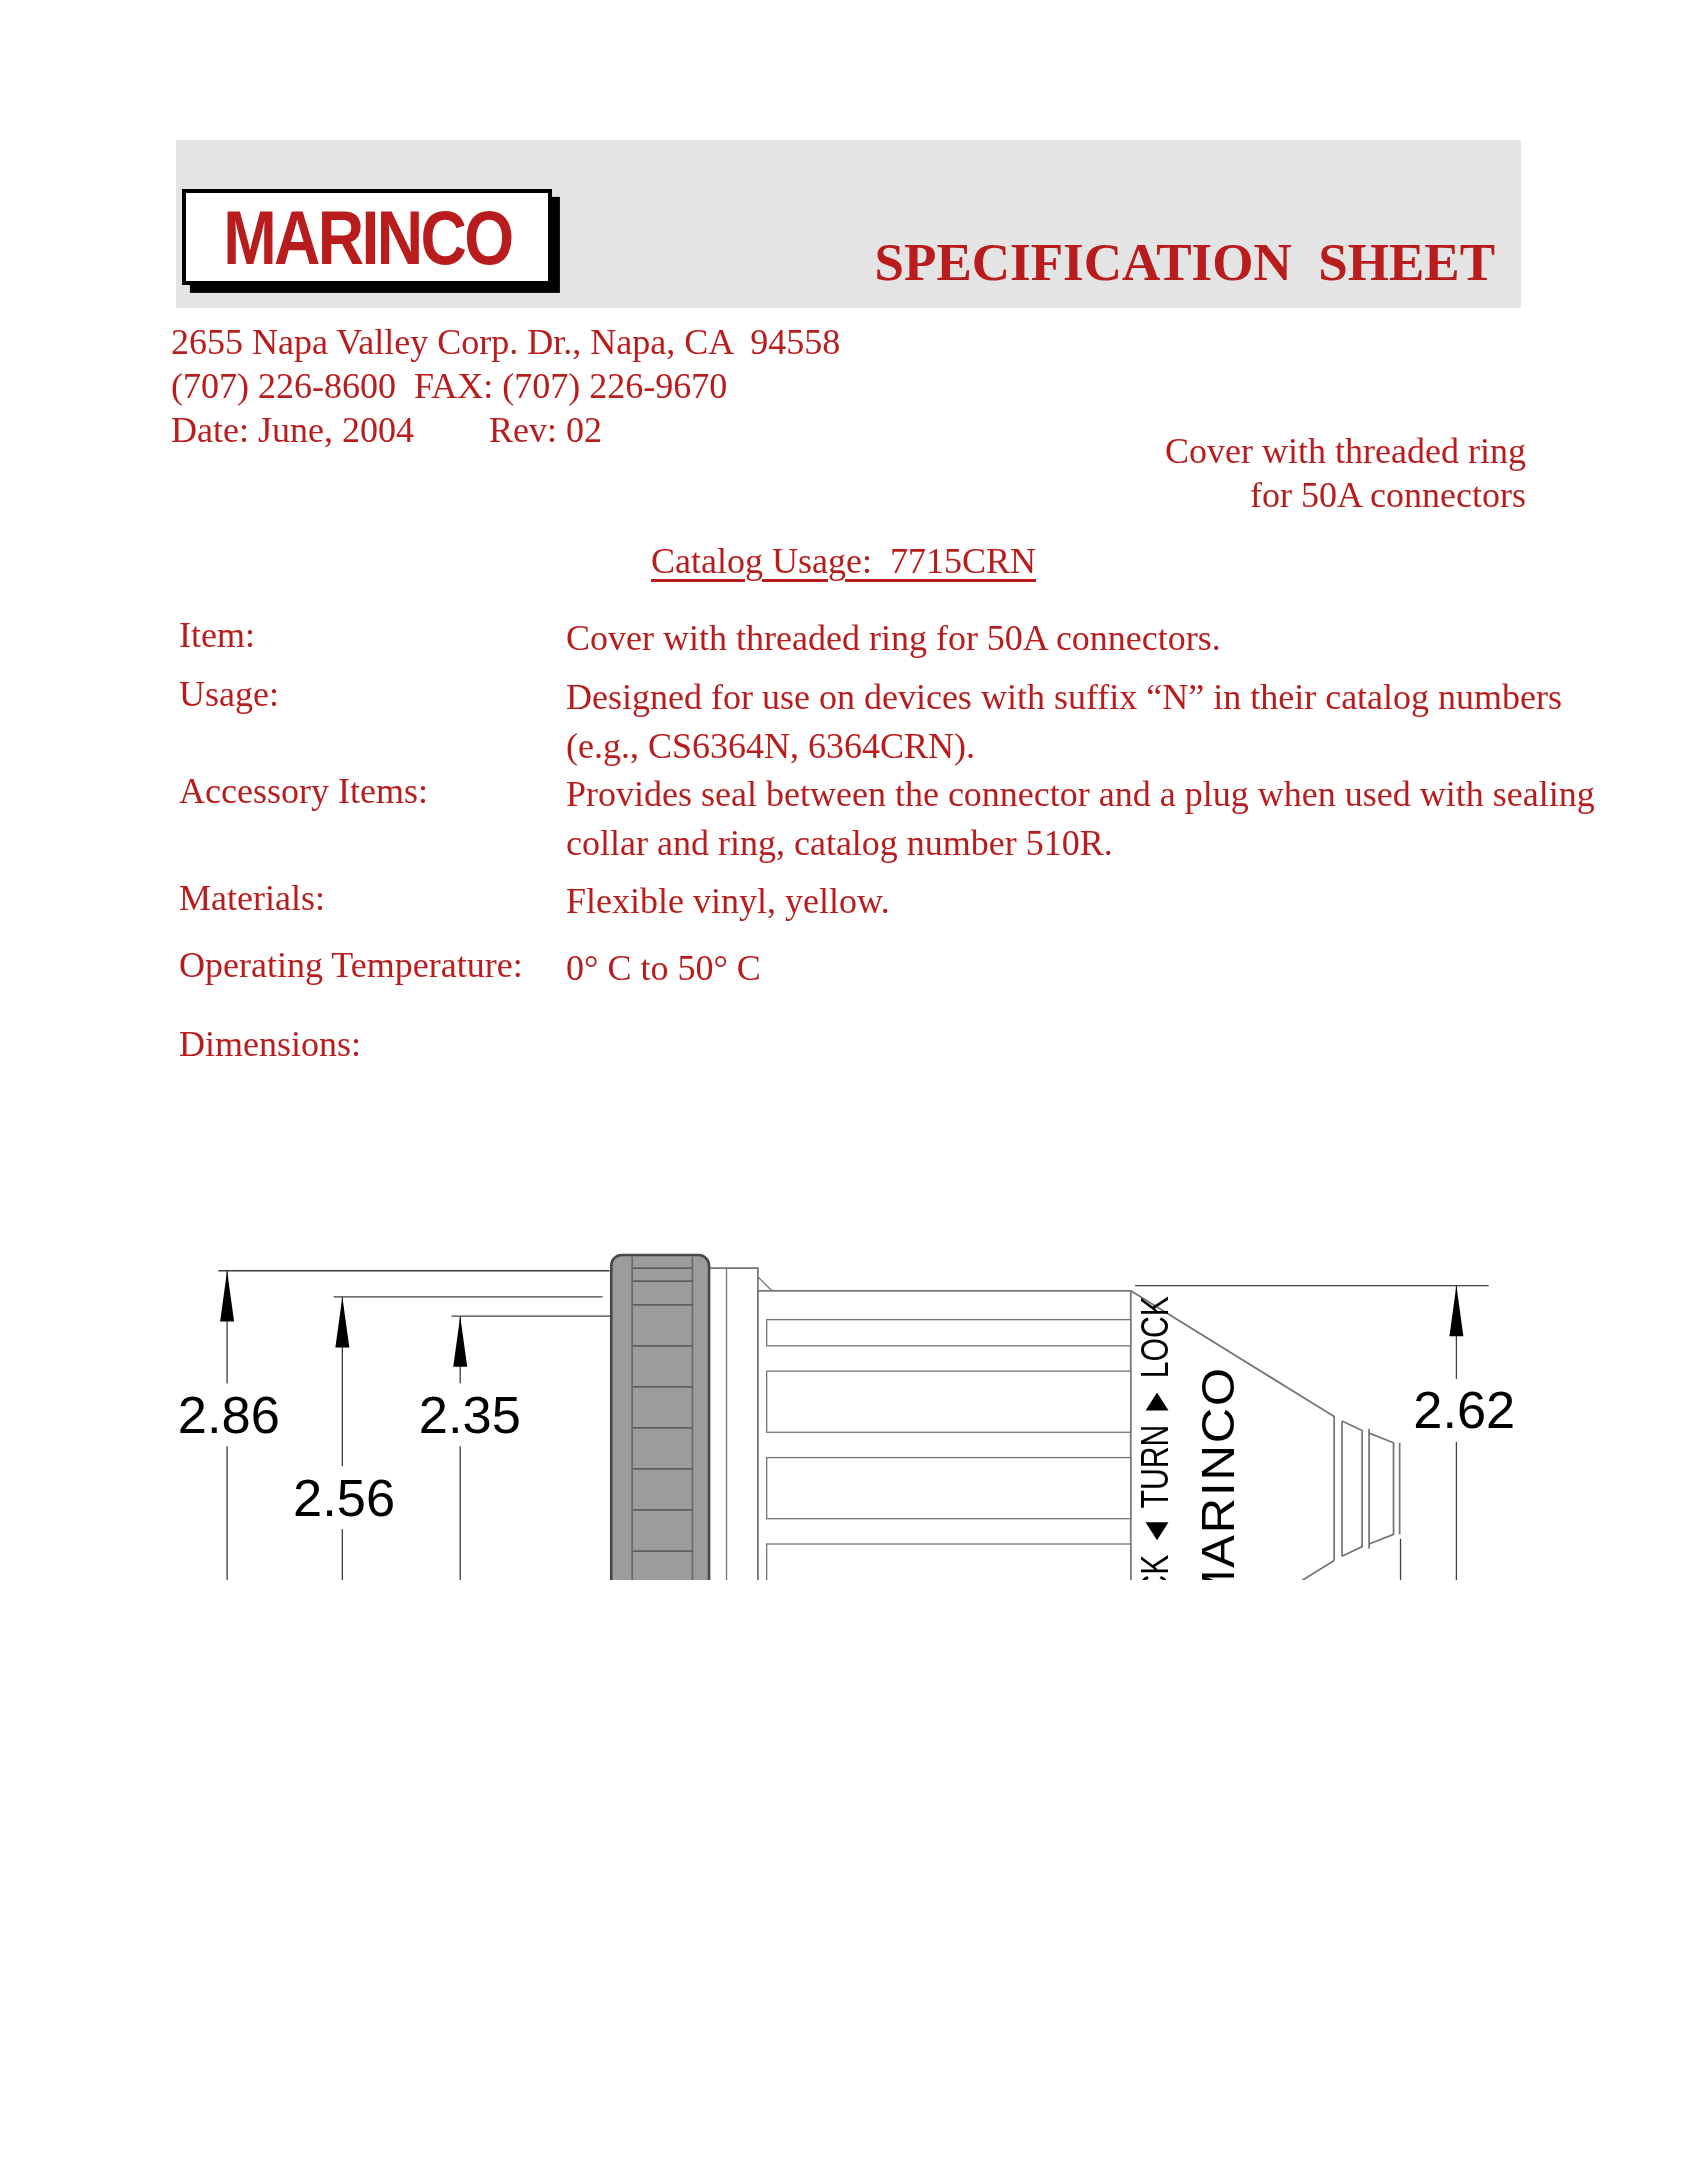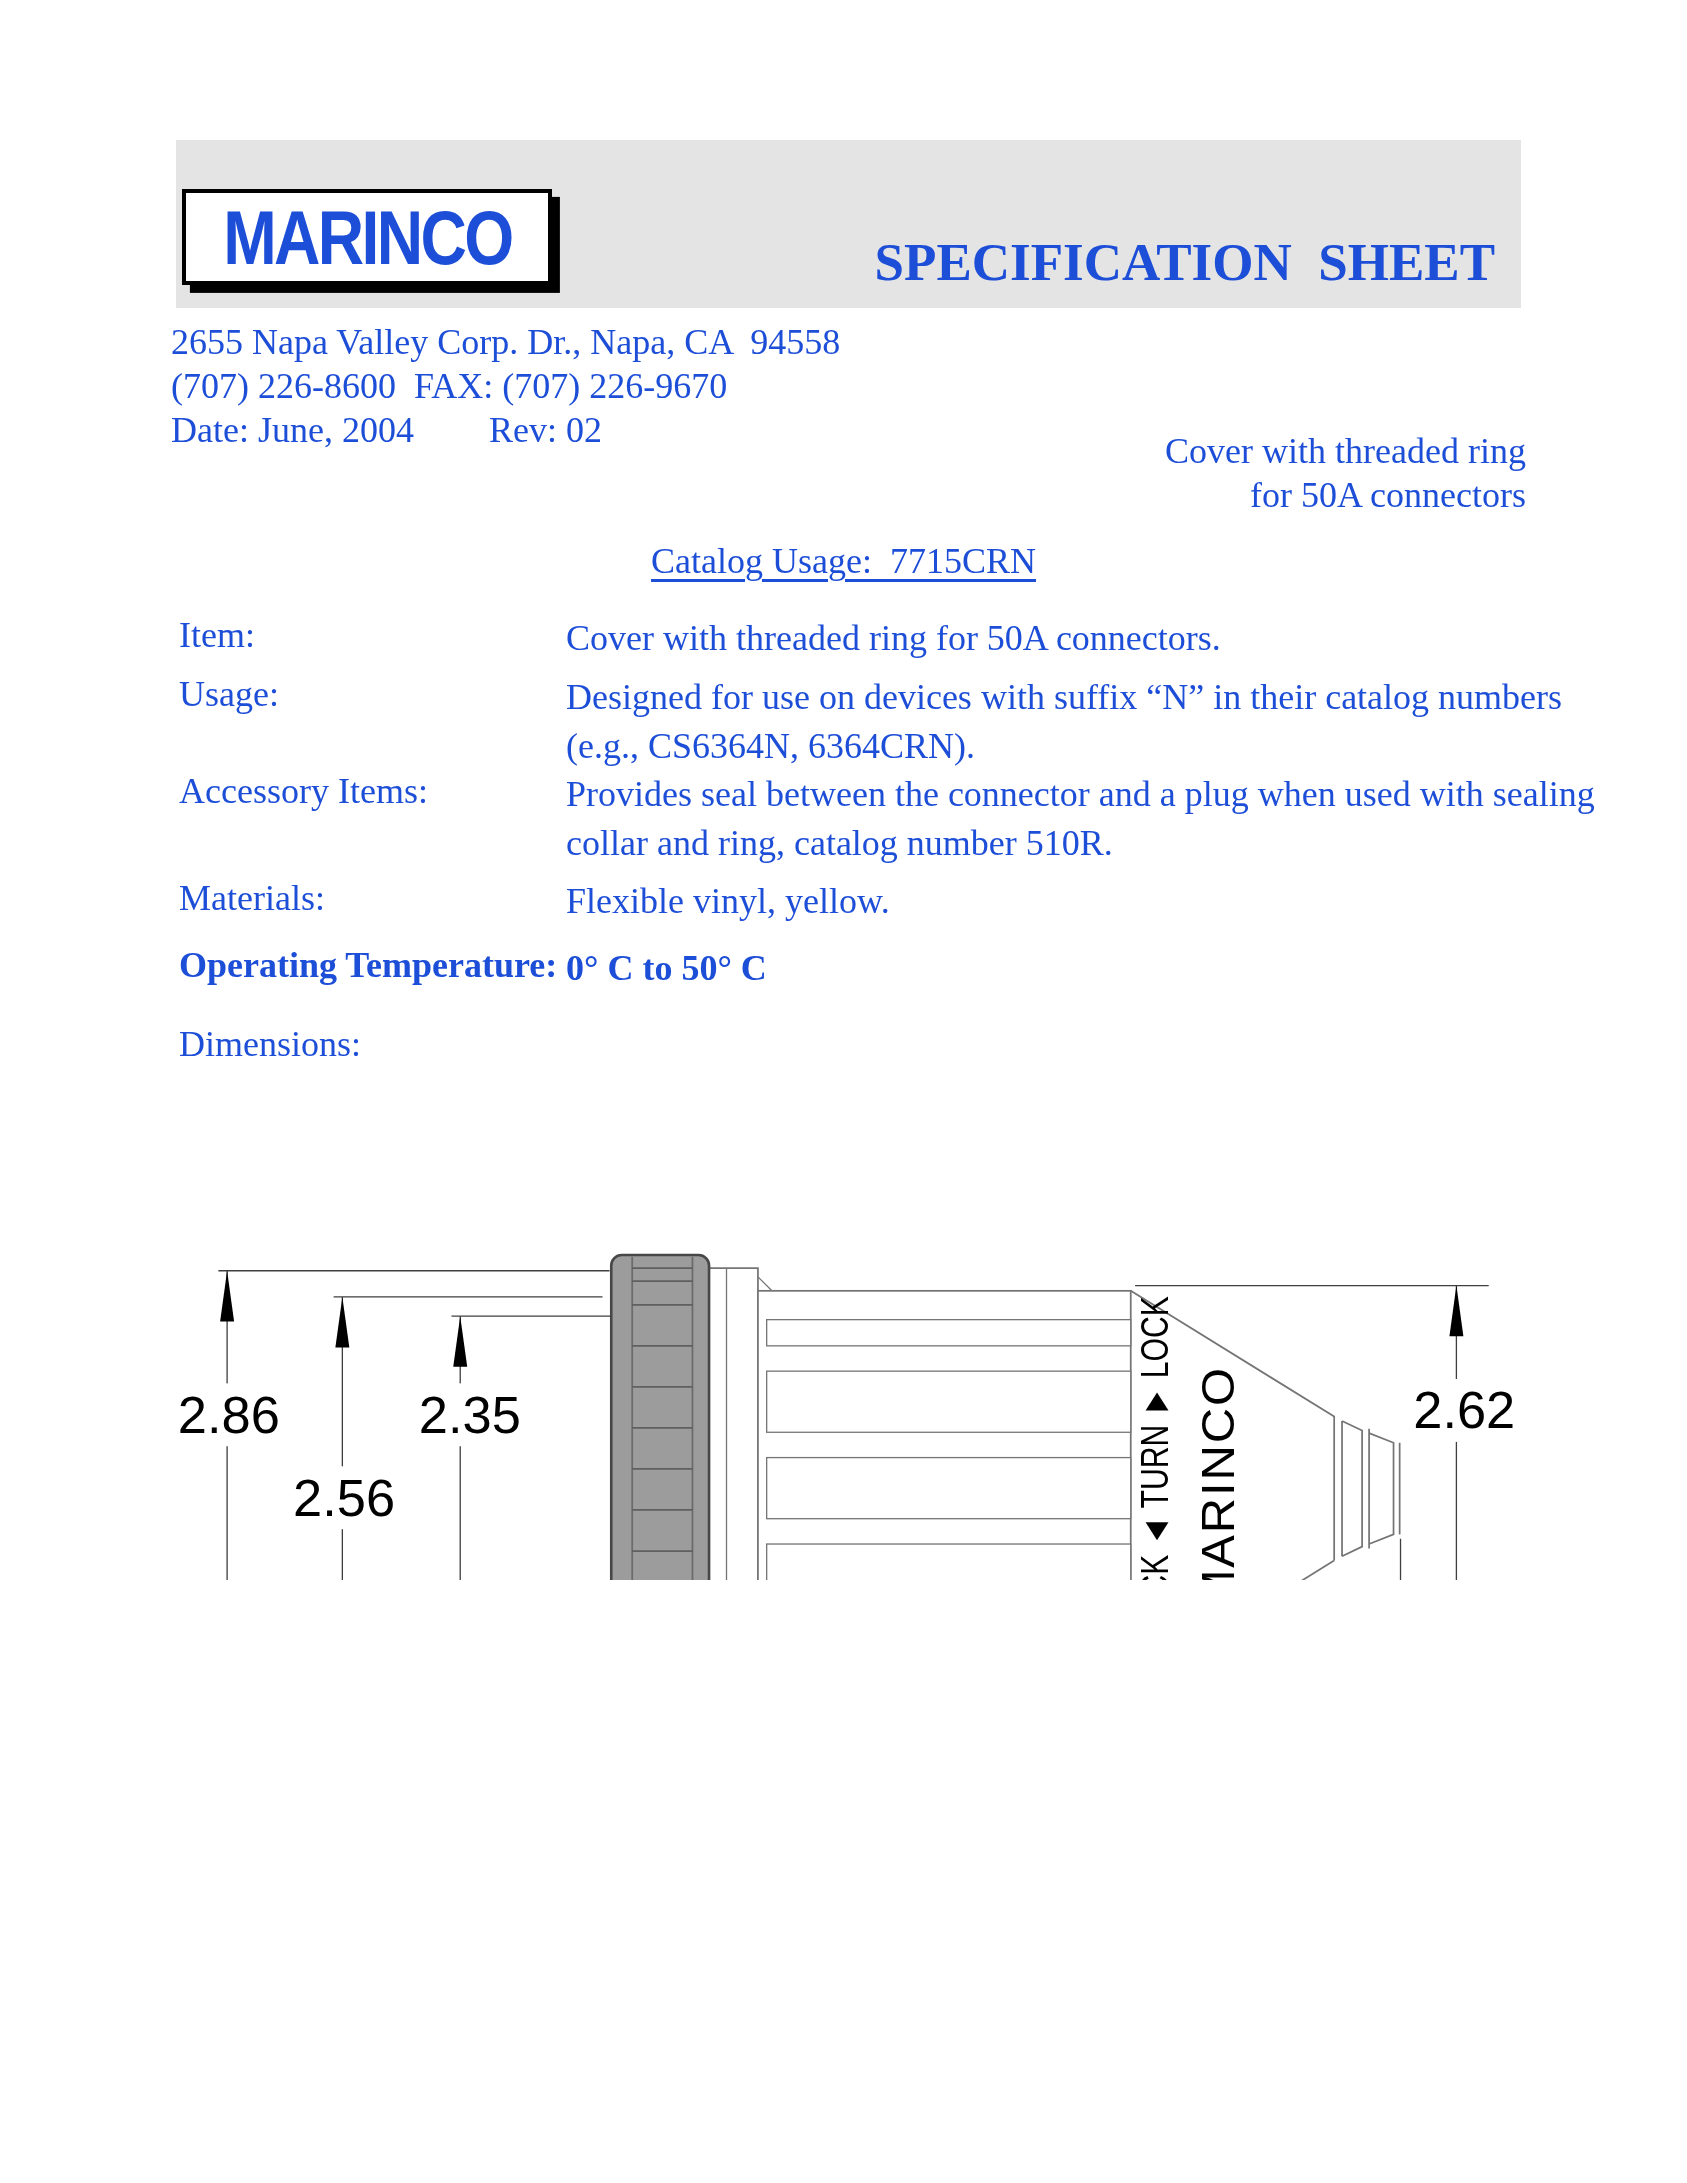--- a/index.html
+++ b/index.html
@@ -1,17 +1,17 @@
 <!DOCTYPE html>
 <html style="font-size:14px"><head>
 <meta charset="utf-8">
 <style>
   html,body{margin:0;padding:0;background:#fff;}
   #page{position:relative;width:1687px;height:1580px;background:#ffffff;overflow:hidden;
-        font-family:"Liberation Serif","DejaVu Serif",serif;color:#1d4ed8;}
+        font-family:"Liberation Serif","DejaVu Serif",serif;color:#b91c1c;}
 
   
   #band{position:absolute;left:176px;top:140px;width:1345px;height:168px;background:#e4e4e4;}
   #logo-box{position:absolute;left:182px;top:189px;width:362px;height:88px;background:#fff;
             border:4.4px solid #000;box-shadow:7.9px 7.9px 0 #000;display:flex;align-items:center;justify-content:center;}
   #logo-text{font-family:"Liberation Sans","DejaVu Sans",sans-serif;font-weight:700;font-size:63px;
              letter-spacing:-2.6px;transform:scale(1.02,1.22);white-space:pre;}
   #sheet-title{position:absolute;top:232px;right:192px;font-weight:700;font-size:53px;white-space:pre;}
 
   .addr{position:absolute;left:171px;font-size:36px;white-space:pre;}
@@ -21,21 +21,21 @@
   .product{position:absolute;right:161px;font-size:36px;text-align:right;white-space:pre;}
   #product1{top:430px;} #product2{top:474px;}
 
   #catalog-line{position:absolute;left:0;top:540px;width:100%;text-align:center;font-size:36px;}
   #catalog-line span{text-decoration:underline;text-decoration-thickness:2.6px;text-underline-offset:6.1px;white-space:pre;}
 
   .spec-row{position:absolute;left:179px;width:1363px;display:flex;gap:11px;}
   .spec-label{width:376px;flex:0 0 376px;font-size:36px;white-space:pre;}
   .spec-value{font-size:36px;line-height:49px;}
   .spec-value div{white-space:pre;}
-  #row0{top:614px;} #row1{top:673px;} #row2{top:770px;} #row3{top:866px;margin-top:11px;} #row4{top:944px;font-weight:bold;} #row5{top:1023px;}
+  #row0{top:614px;} #row1{top:673px;} #row2{top:770px;} #row3{top:866px;margin-top:11px;} #row4{top:944px;} #row5{top:1023px;}
 
   
   #drawing{position:absolute;left:0;top:1214px;}
   text.dim{font-family:"Liberation Sans","DejaVu Sans",sans-serif;font-size:60px;fill:#000;}
   text.rot{font-family:"Liberation Sans","DejaVu Sans",sans-serif;fill:#000;}
 </style>
 </head>
 <body>
 
 <div id="page">

